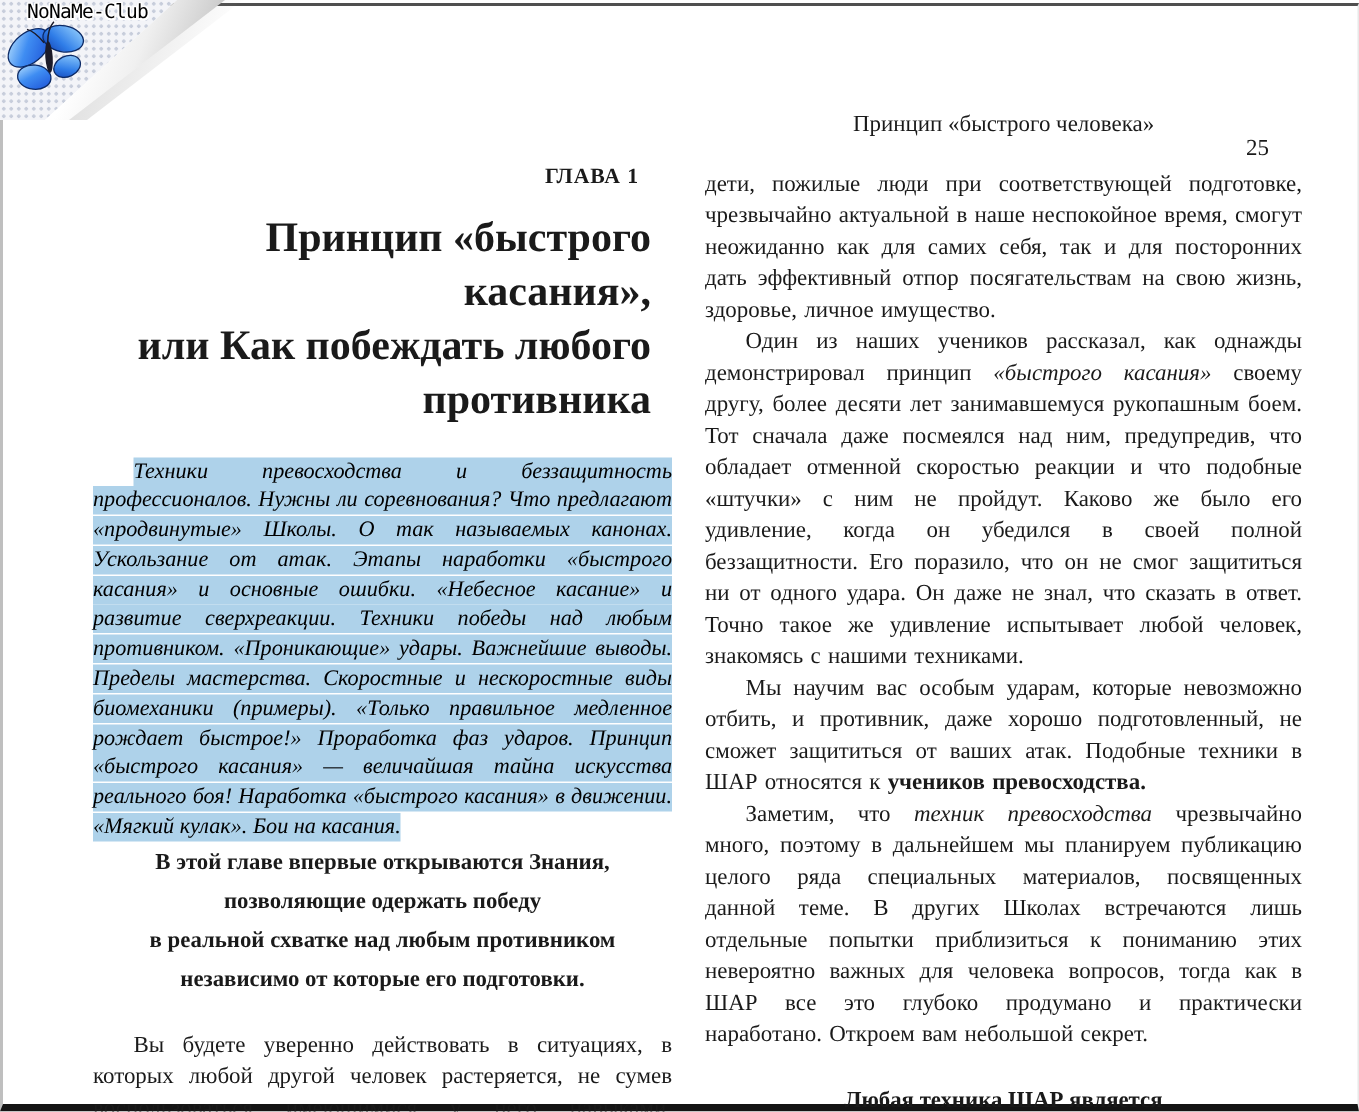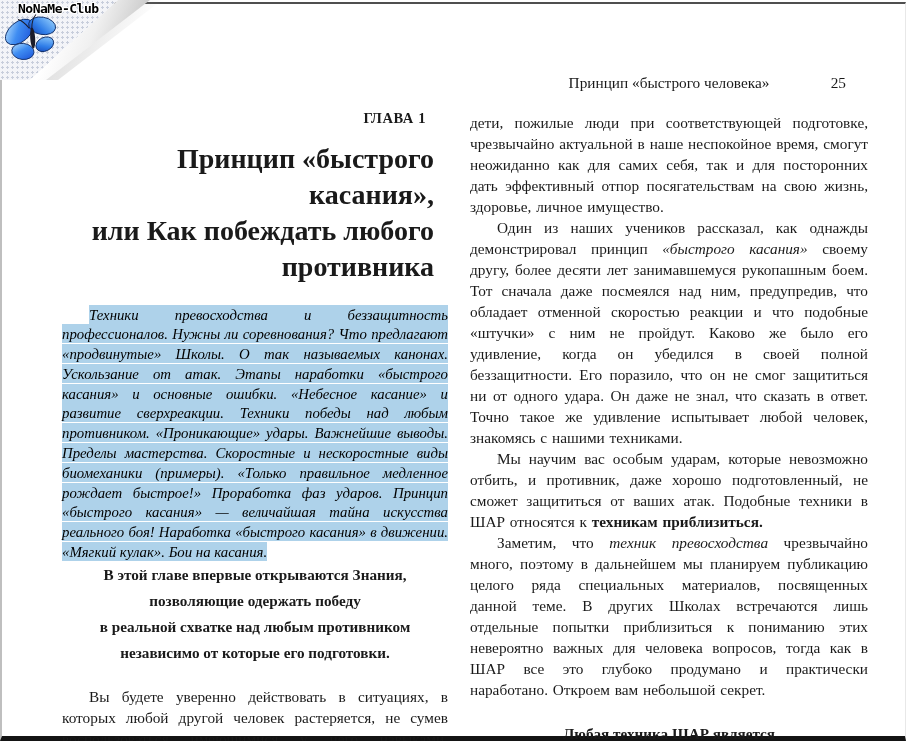--- a/index.html
+++ b/index.html
@@ -37,36 +37,36 @@
   .logo .curl-shadow{
     position:absolute;left:0;top:0;width:162px;height:80px;
     background:linear-gradient(112deg,#9a9a9a 0%,rgba(154,154,154,0) 85%);
     clip-path:polygon(150px 0,162px 0,58px 80px,46px 80px);
     opacity:.55;
   }
   .logo .butterfly{position:absolute;left:4px;top:14px;width:62px;height:52px;transform:rotate(-12deg);}
   .logo .logo-text{
     position:absolute;left:3px;top:1px;
     font-family:"DejaVu Sans Mono","Liberation Mono",monospace;
-    font-weight:bold;font-size:13px;letter-spacing:-0.5px;color:#000;
+    font-weight:normal;font-size:13px;letter-spacing:-0.5px;color:#000;
     text-shadow:-1px 0 #fff,1px 0 #fff,0 -1px #fff,0 1px #fff,
                 -1px -1px #fff,1px 1px #fff,-1px 1px #fff,1px -1px #fff;
     white-space:nowrap;
     padding-left:15px;
   }
   
   .left-col{
     position:absolute;left:62px;top:110px;width:386px;
   }
   .right-col{
     position:absolute;left:470px;top:74px;width:398px;
   }
   .running-header{position:relative;height:18px;font-size:15.3px;margin-bottom:20px;}
   .running-header .rh-title{width:100%;text-align:center;}
-  .running-header .rh-page{position:absolute;right:22px;top:0;}
+  .running-header .rh-page{position:absolute;right:22px;top:16px;}
   .chapter-label{
     text-align:right;padding-right:22px;
     font-weight:bold;font-size:14.5px;letter-spacing:.6px;
   }
   .chapter-title{
     margin-top:14px;text-align:right;padding-right:14px;
     font-weight:bold;font-size:28px;line-height:36px;
   }
   .abstract{
     margin:20px 0 0 0;
@@ -144,18 +144,18 @@
   <p class="para">Вы будете уверенно действовать в ситуациях, в которых любой другой человек растеряется, не сумев воспользоваться имеющимися у него навыками. Женщины,</p>
 </div>
 
 <div class="right-col">
   <div class="running-header">
     <div class="rh-title">Принцип «быстрого человека»</div>
     <div class="rh-page">25</div>
   </div>
   <p class="para cont"><span>дети, пожилые люди при соответствующей подготовке, чрезвычайно актуальной в наше неспокойное время, смогут неожиданно как для самих себя, так и для посторонних дать эффективный отпор посягательствам на свою жизнь, здоровье, личное имущество.</span></p>
   <p class="para"><span>Один из наших учеников рассказал, как однажды демонстрировал принцип </span><span class="i">«быстрого касания»</span><span> своему другу, более десяти лет занимавшемуся рукопашным боем. Тот сначала даже посмеялся над ним, предупредив, что обладает отменной скоростью реакции и что подобные «штучки» с ним не пройдут. Каково же было его удивление, когда он убедился в своей полной беззащитности. Его поразило, что он не смог защититься ни от одного удара. Он даже не знал, что сказать в ответ. Точно такое же удивление испытывает любой человек, знакомясь с нашими техниками.</span></p>
-  <p class="para"><span>Мы научим вас особым ударам, которые невозможно отбить, и противник, даже хорошо подготовленный, не сможет защититься от ваших атак. Подобные техники в ШАР относятся к </span><span class="b">техникам приблизиться.</span></p>
+  <p class="para"><span>Мы научим вас особым ударам, которые невозможно отбить, и противник, даже хорошо подготовленный, не сможет защититься от ваших атак. Подобные техники в ШАР относятся к </span><span class="b">учеников превосходства.</span></p>
   <p class="para"><span>Заметим, что </span><span class="i">техник превосходства</span><span> чрезвычайно много, поэтому в дальнейшем мы планируем публикацию целого ряда специальных материалов, посвященных данной теме. В других Школах встречаются лишь отдельные попытки приблизиться к пониманию этих невероятно важных для человека вопросов, тогда как в ШАР все это глубоко продумано и практически наработано. Откроем вам небольшой секрет.</span></p>
   <div class="closing-statement">
       <div>Любая техника ШАР является</div>
     </div>
 </div>
 
 </body></html>

